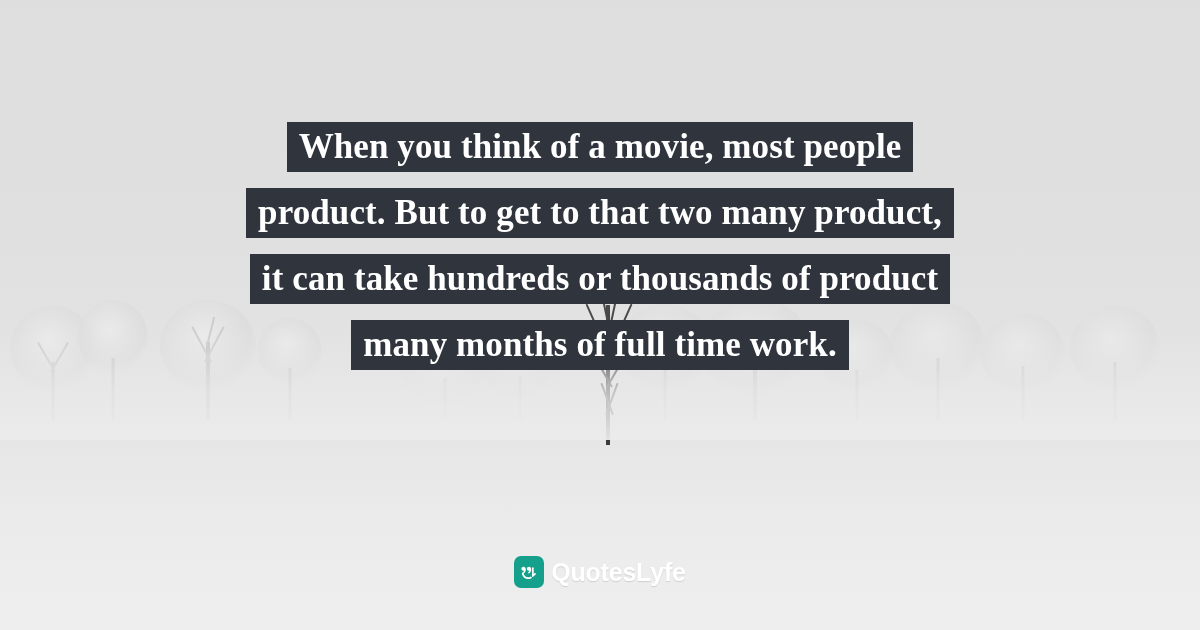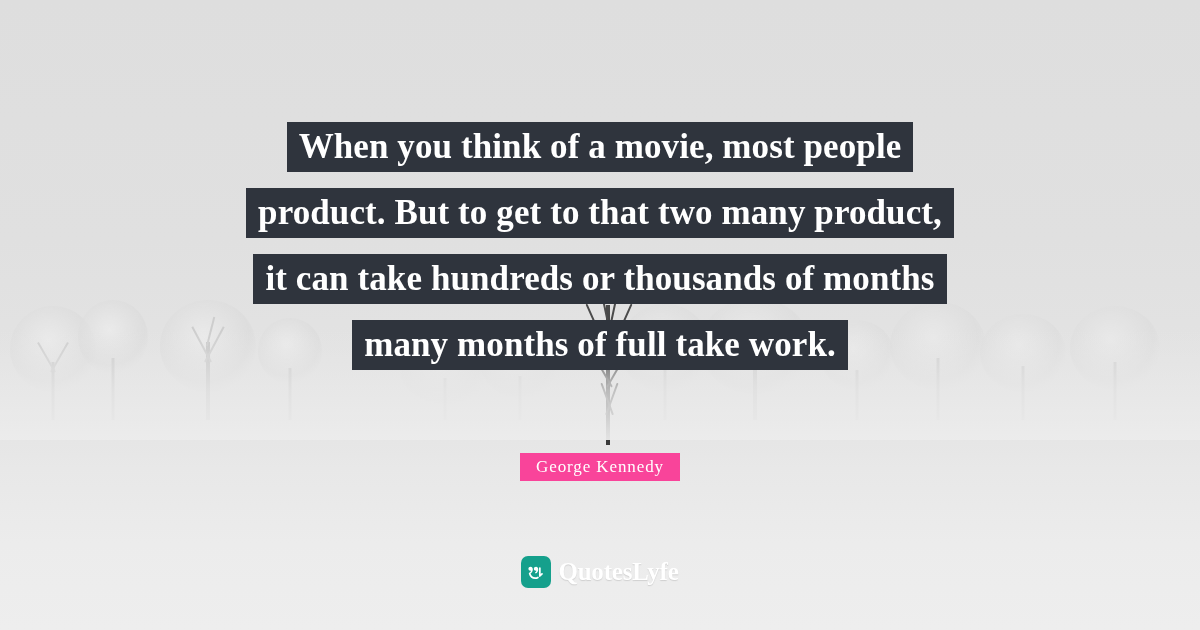--- a/index.html
+++ b/index.html
@@ -94,21 +94,21 @@
     display:flex;align-items:center;justify-content:center;gap:7px;
   }
   #logo-mark{
     width:30px;height:32px;border-radius:7px;
     background:#15a08c;
     display:flex;align-items:center;justify-content:center;
     flex:0 0 auto;
   }
   #logo-text{
     color:#ffffff;
-    font-family:Liberation Serif, serif;
+    font-family:Liberation Sans, sans-serif;
     font-weight:bold;
     font-size:25px;
     line-height:30px;
     letter-spacing:-.2px;
     text-shadow:0 1px 1px rgba(120,120,120,.25);
   }
 </style>
 </head>
 <body>
 
@@ -195,27 +195,24 @@
       <div class="ct-b" style="left:30px;top:96px;width:2px;height:34px;transform:rotate(20deg);"></div>
       <div class="ct-b" style="left:37px;top:96px;width:2px;height:34px;transform:rotate(-20deg);"></div>
     </div>
 
     <div class="mist"></div>
   </div>
 
   <div id="quote-lines">
     <div class="qline qline-bg">When you think of a movie, most people</div>
     <div class="qline qline-bg">product. But to get to that two many product,</div>
-    <div class="qline qline-bg">it can take hundreds or thousands of months</div>
-    <div class="qline qline-bg">many months of full take work.</div>
+    <div class="qline qline-bg">it can take hundreds or thousands of product</div>
+    <div class="qline qline-bg">many months of full time work.</div>
   </div>
 
-  <div id="author-wrap">
-    <div id="author-badge">George Kennedy</div>
-  </div>
 
   <div id="logo">
     <div id="logo-mark">
       <svg width="20" height="20" viewBox="0 0 24 24" aria-hidden="true">
         <path d="M5.6 5.6c-1.6 0-2.7 1.1-2.7 2.6 0 1.4 1 2.4 2.4 2.4.3 0 .6 0 .8-.1-.2.9-.9 1.7-1.8 2.1l.7 1.2c1.9-.8 3.2-2.6 3.2-4.9 0-2-1.1-3.3-2.6-3.3z" fill="#ffffff"></path>
         <path d="M12.1 5.6c-1.6 0-2.7 1.1-2.7 2.6 0 1.4 1 2.4 2.4 2.4.3 0 .6 0 .8-.1-.2.9-.9 1.7-1.8 2.1l.7 1.2c1.9-.8 3.2-2.6 3.2-4.9 0-2-1.1-3.3-2.6-3.3z" fill="#ffffff"></path>
         <path d="M4.4 13.8c.9 3.3 3.6 5.6 6.7 5.6 1.2 0 2.3-.3 3.2-.9" fill="none" stroke="#ffffff" stroke-width="2.1" stroke-linecap="round"></path>
         <path d="M16.6 7.2v9.6l2.6-2.6" fill="none" stroke="#ffffff" stroke-width="2.1" stroke-linecap="round" stroke-linejoin="round"></path>
       </svg>
     </div>

